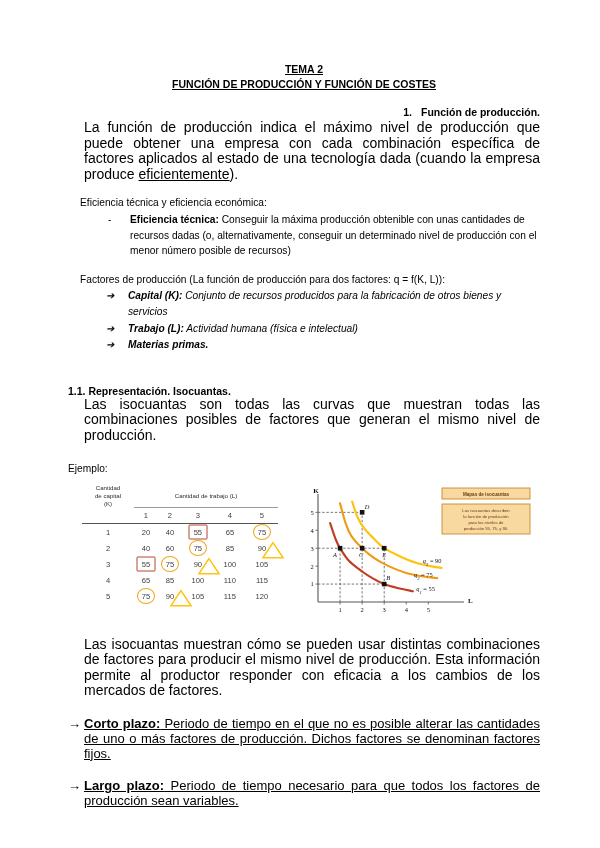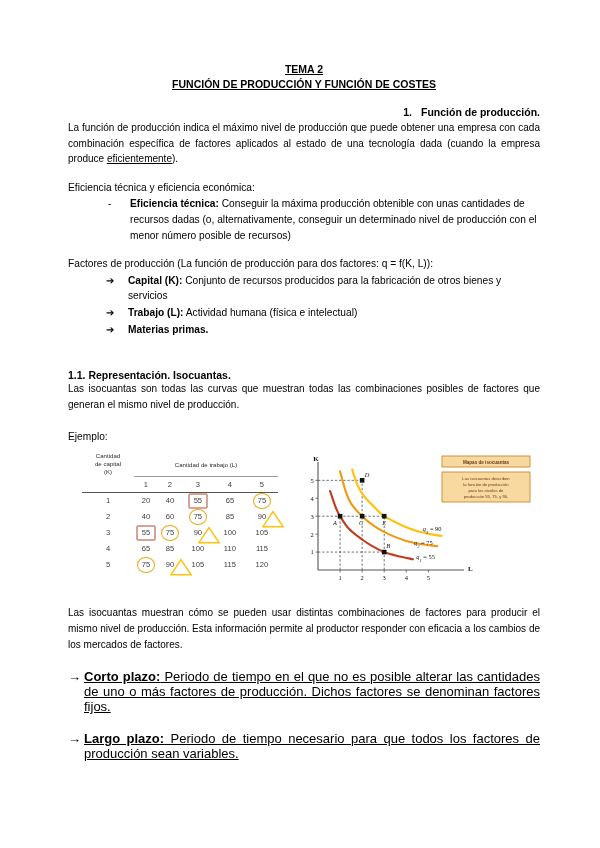--- a/index.html
+++ b/index.html
@@ -42,30 +42,30 @@
   .sec-num-heading .num { margin-right: 9px; }
 
   .sub-heading {
     font-weight: bold;
     font-size: 10.5px;
     margin-top: 32px;
   }
 
   
   p.body {
-    font-size: 10px;
+    font-size: 14px;
     line-height: 15.6px;
     text-align: justify;
-    margin: 2px 0 0 0;
+    margin: 2px 0 0 16px;
   }
   p.body.tight { margin-top: 0; }
   p.lead {
     font-size: 10.2px;
     line-height: 15.6px;
-    margin: 13px 0 0 0;
+    margin: 13px 0 0 12px;
   }
   .spacer-md { height: 13px; }
 
   b, strong { font-weight: bold; }
   u { text-decoration: underline; }
 
   
   ul.dash-list {
     list-style: none;
     margin: 1px 0 0 0;
@@ -83,20 +83,21 @@
     position: absolute;
     left: 2px;
     top: 0;
   }
 
   
   ul.arrow-list {
     list-style: none;
     margin: 1px 0 16px 0;
     padding: 0 0 0 38px;
+    font-style: italic;
   }
   ul.arrow-list > li {
     position: relative;
     font-size: 10.2px;
     line-height: 15.6px;
     padding-left: 22px;
     margin-top: 1px;
   }
   ul.arrow-list > li::before {
     content: "\2794";

